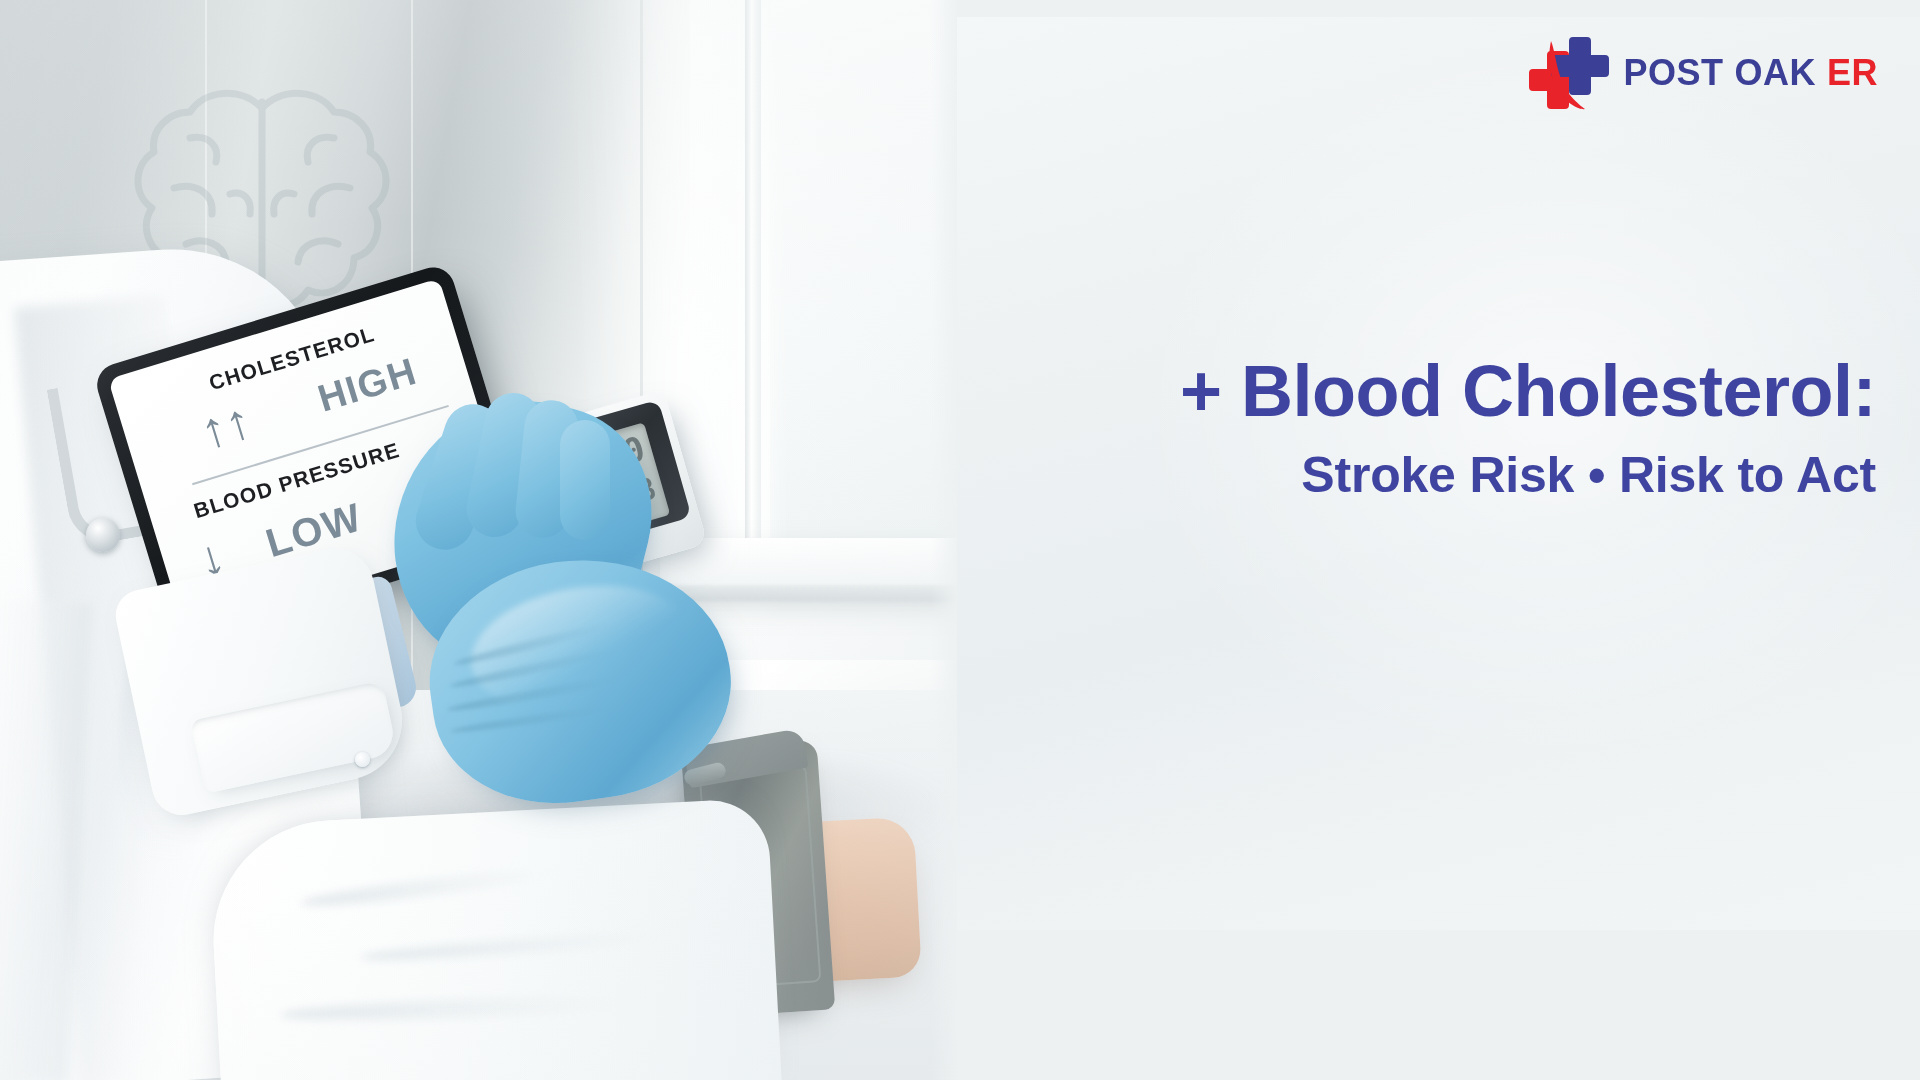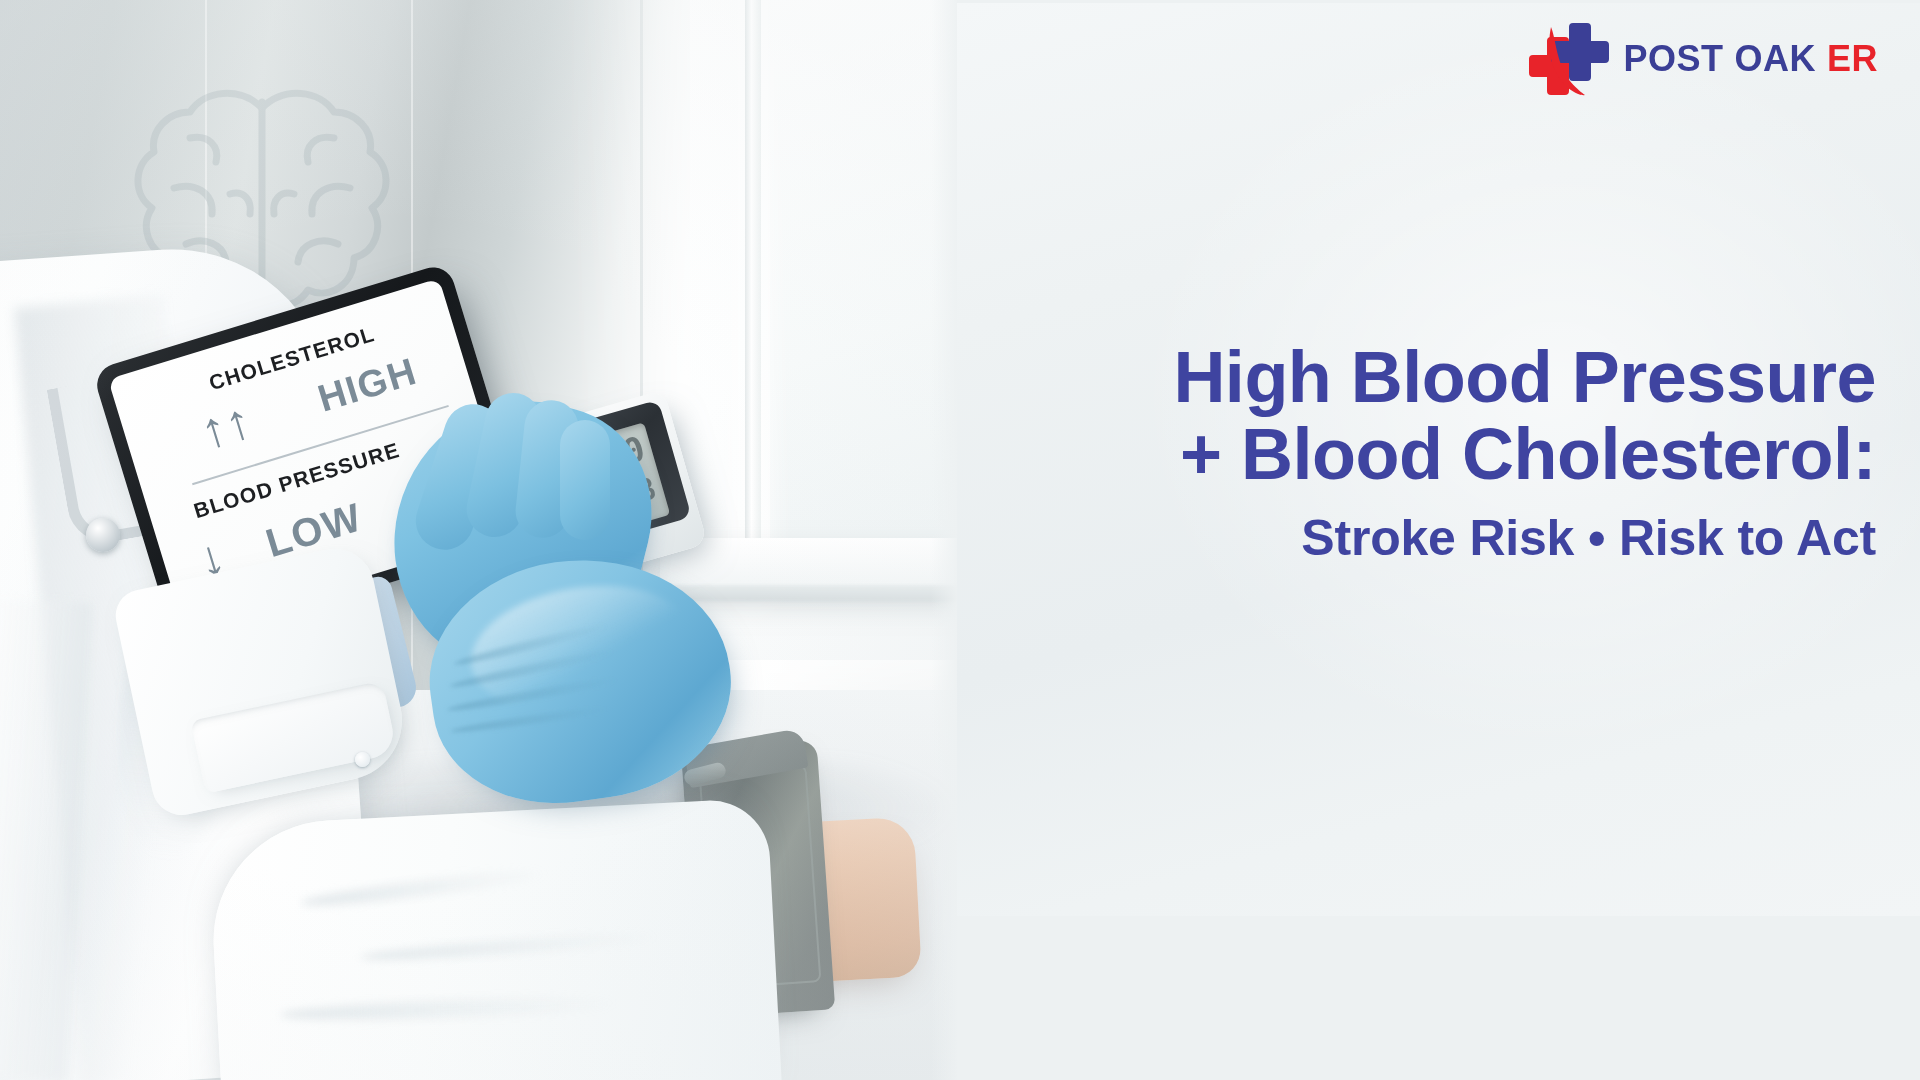--- a/index.html
+++ b/index.html
@@ -318,21 +318,21 @@
       radial-gradient(ellipse 70% 62% at 42% 52%, rgba(255,255,255,0) 50%, rgba(236,240,241,.28) 100%);
   }
   
   .photo-fade{
     position:absolute;right:0;top:0;width:26px;height:1080px;
     background:linear-gradient(90deg,rgba(237,241,242,0),rgba(237,241,242,.92));
   }
 
   
   .panel{
-    position:absolute;left:957px;top:3px;width:963px;height:913px;
+    position:absolute;left:957px;top:17px;width:963px;height:913px;
     background:
       linear-gradient(165deg,#f4f7f8 0%,#eef2f3 28%,#e9eef0 58%,#eff3f4 80%,#f2f5f6 100%);
   }
   .panel-sheen{
     position:absolute;left:0;top:0;width:963px;height:1080px;
     background:radial-gradient(ellipse 62% 48% at 62% 36%, rgba(255,255,255,.62), rgba(255,255,255,0) 70%);
     pointer-events:none;
   }
 
   
@@ -500,19 +500,18 @@
                  C58 74 40 62 34 44 C28 26 28 16 24 6 Z" fill="#E8232A"></path>
       </svg>
       <span class="logo-word">
         <span class="logo-post">POST</span>
         <span class="logo-oak">OAK</span>
         <span class="logo-er">ER</span>
       </span>
     </div>
 
     <div class="headline">
-      <span class="h-line">High Blood Pressure</span>
       <span class="h-line">+ Blood Cholesterol:</span>
       <span class="subhead">Stroke Risk • Risk to Act</span>
     </div>
   </div>
 
 </div>
 
 </body></html>

